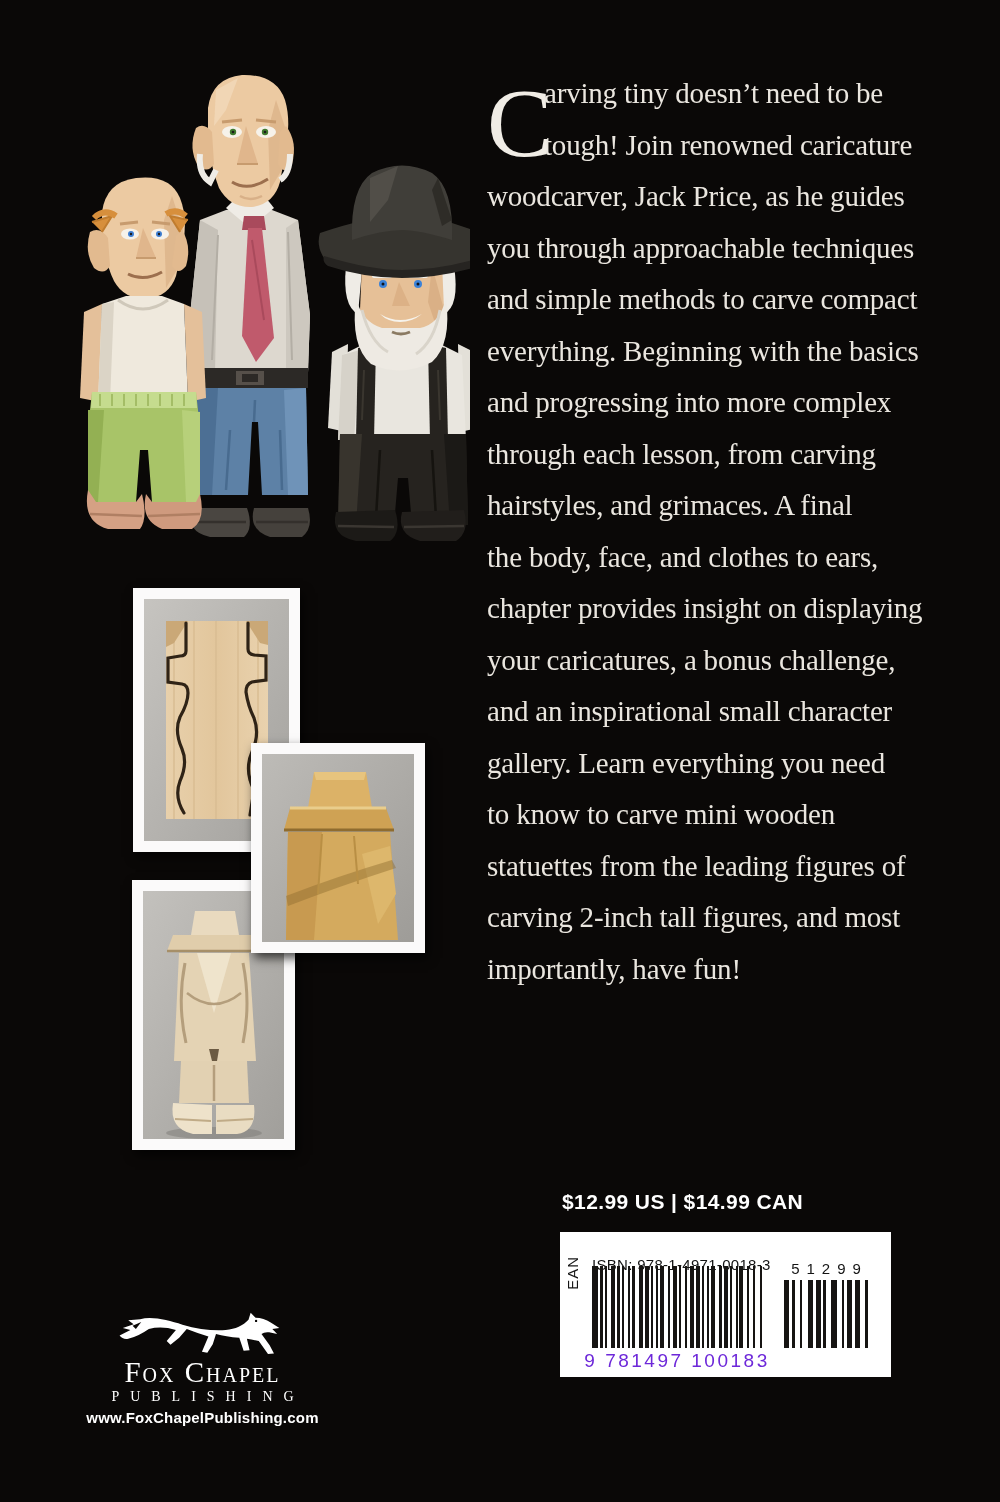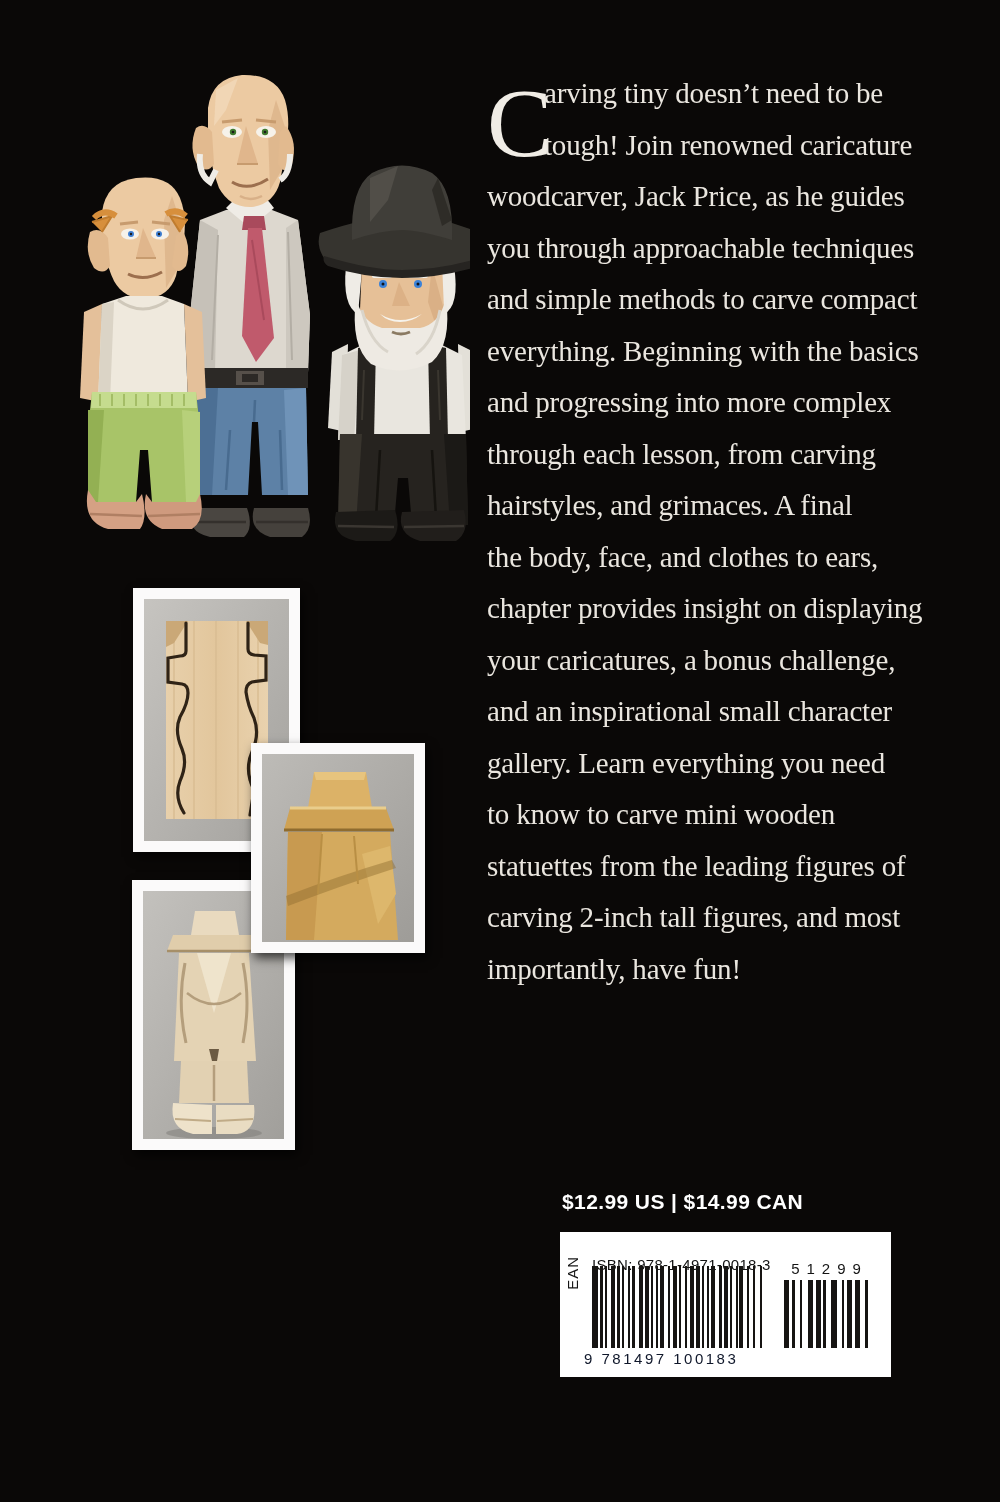--- a/index.html
+++ b/index.html
@@ -31,22 +31,22 @@
 
   
   .barcode-box{position:absolute;left:560px;top:1232px;width:331px;height:145px;background:#ffffff;}
   .ean-label{position:absolute;left:4px;top:24px;font-size:15px;color:#141414;
              writing-mode:vertical-rl;transform:rotate(180deg);letter-spacing:1px;}
   .isbn-line{position:absolute;left:32px;top:12px;font-size:15px;color:#141414;letter-spacing:0.3px;margin-top:12px;}
   .bars{position:absolute;display:flex;align-items:stretch;}
   .bars .bar{background:#161412;}
   .bars .space{background:transparent;}
   .main-bars{left:32px;top:34px;width:170px;height:82px;}
-  .main-digits{position:absolute;left:24px;top:118px;width:186px;
-               font-size:15px;color:#0f172a;letter-spacing:2.5px;white-space:nowrap;}
+  .main-digits{position:absolute;left:24px;top:118px;width:186px;text-align:center;
+               font-size:19px;color:#6d28d9;letter-spacing:2.5px;white-space:nowrap;}
   .addon-digits{position:absolute;left:222px;top:28px;width:88px;text-align:center;
                 font-size:15px;color:#141414;letter-spacing:7px;text-indent:7px;}
   .addon-bars{left:224px;top:48px;width:84px;height:68px;}
 
   
   .publisher{position:absolute;left:80px;top:1303px;width:245px;text-align:center;color:#ffffff;}
   .fox-logo{margin:0 auto;display:block;}
   .pub-name{font-family:"Liberation Serif",serif;font-variant:small-caps;
             font-size:29px;letter-spacing:2px;line-height:30px;margin-top:2px;}
   .pub-sub{font-family:"Liberation Serif",serif;font-size:14px;letter-spacing:11px;
@@ -349,14 +349,30 @@
         <div class="bar" style="flex-grow: 1;"></div>
         <div class="space" style="flex-grow: 1;"></div>
         <div class="bar" style="flex-grow: 2;"></div>
         <div class="space" style="flex-grow: 1;"></div>
         <div class="bar" style="flex-grow: 2;"></div>
         <div class="space" style="flex-grow: 2;"></div>
         <div class="bar" style="flex-grow: 1;"></div>
       </div>
   </div>
 
+  <div class="publisher">
+    <svg class="fox-logo" width="180" height="52" viewBox="0 0 320 96">
+      <path fill="#ffffff" d="M6,60 L26,50 L12,46 L32,39 L22,32 L44,30
+        C66,24 96,32 122,40 C150,48 178,52 202,50 C220,48 234,42 244,31
+        L248,18 L257,27 Q272,27 285,36 L301,46 L288,48 L297,57 L282,54
+        Q273,53 268,57 L283,78 L291,93 L280,94 L263,70 Q252,68 241,66
+        L246,87 L235,88 L227,64 Q202,62 184,57 L178,76 L168,92 L158,90
+        L170,62 Q148,55 130,48 L116,64 L100,77 L93,70 L110,50
+        Q84,42 60,48 Q40,62 22,66 Q12,68 6,60 Z"></path>
+      <circle cx="258" cy="33" r="2.2" fill="#0a0807"></circle>
+      <polygon points="30,42 46,35 36,48" fill="#0a0807"></polygon>
+    </svg>
+    <div class="pub-name">Fox Chapel</div>
+    <div class="pub-sub">PUBLISHING</div>
+    <div class="pub-web">www.FoxChapelPublishing.com</div>
+  </div>
 
 </div>
 
 </body></html>

